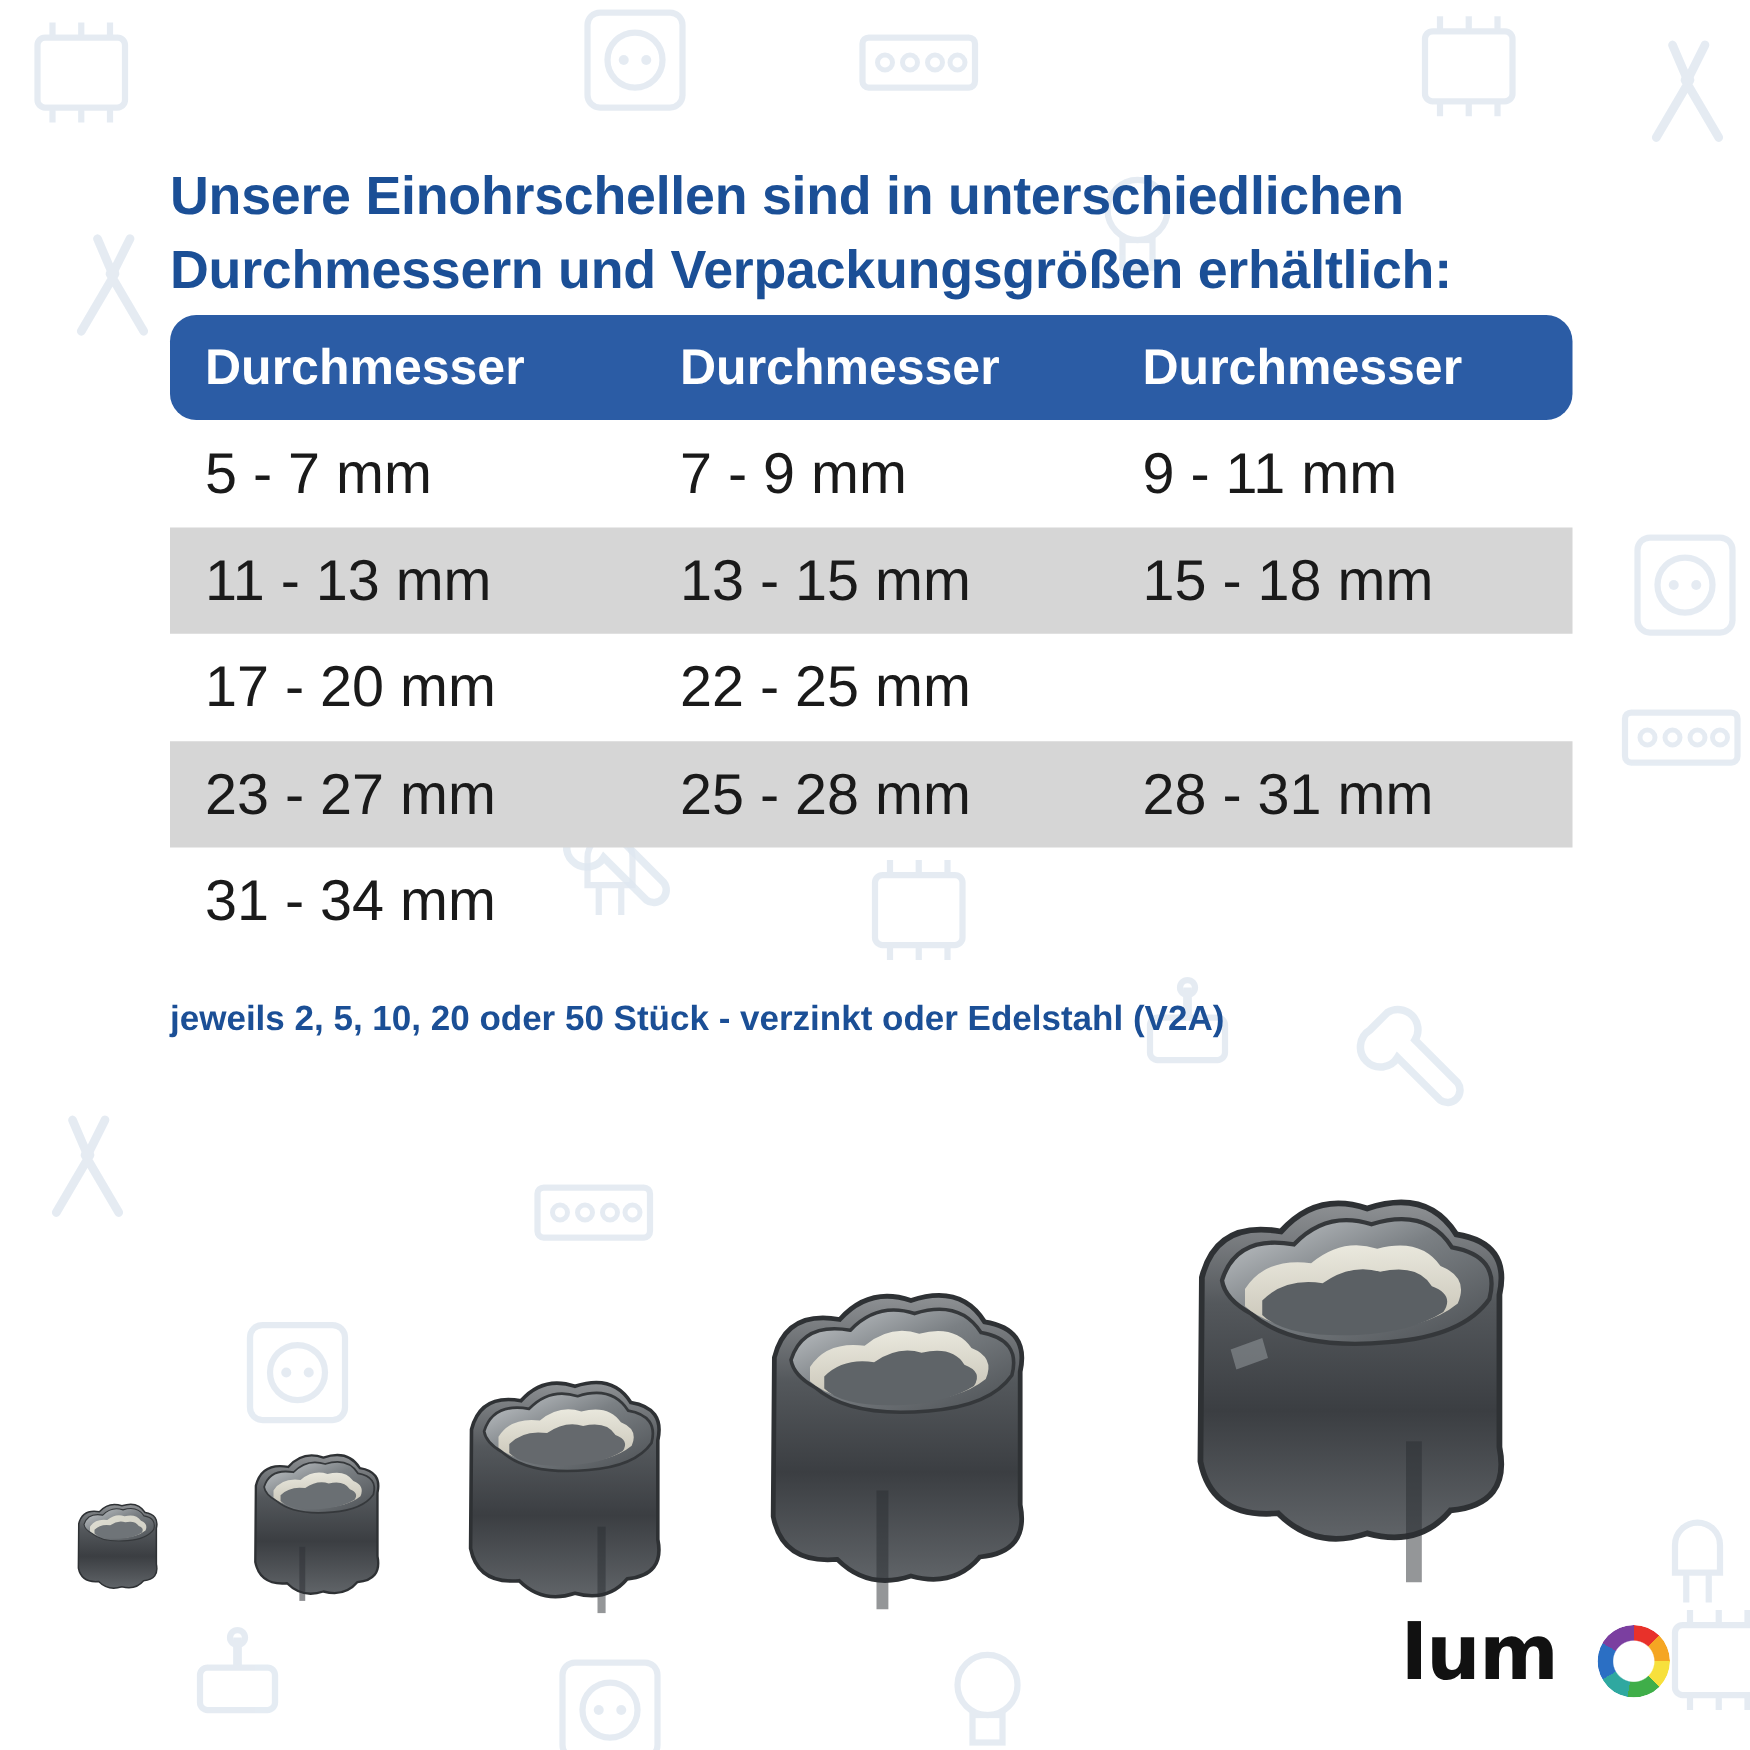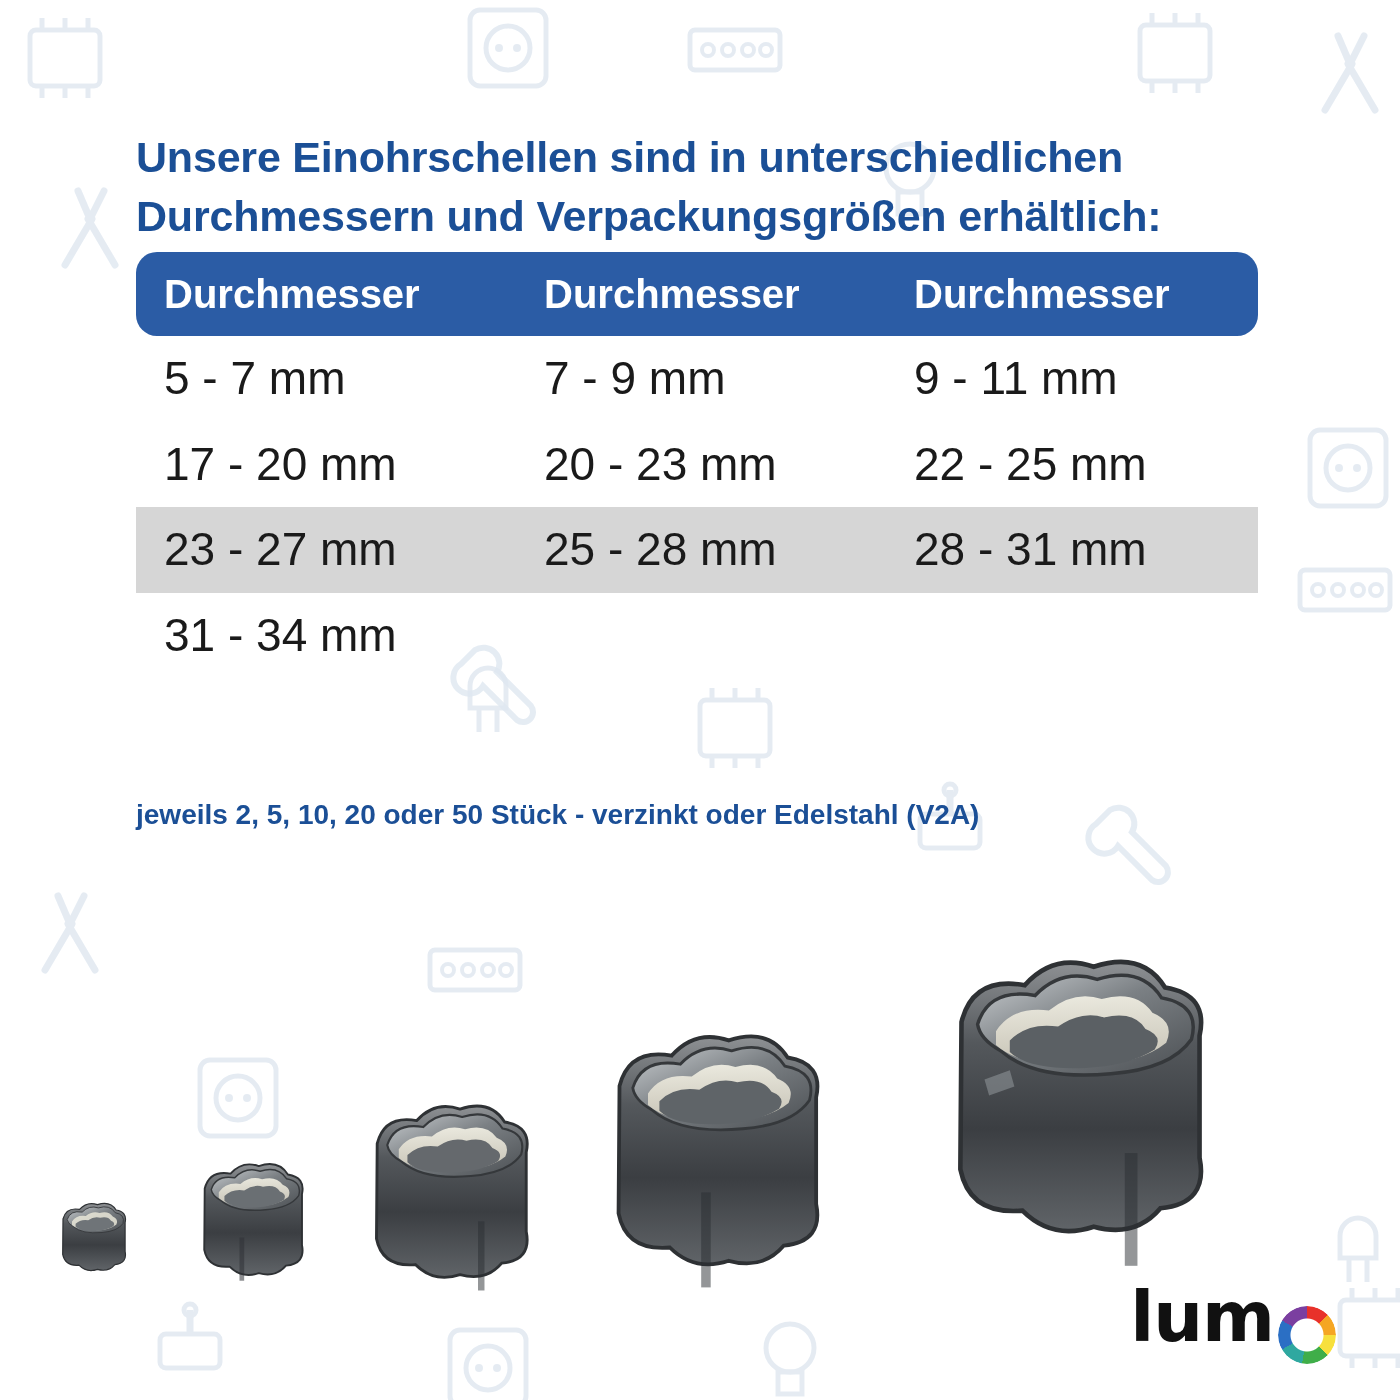--- a/index.html
+++ b/index.html
@@ -103,26 +103,27 @@
     z-index: 3;
   }
 
   
   #logo {
     position: absolute;
     right: 60px;
     bottom: 42px;
     z-index: 5;
     display: flex;
-    align-items: flex-end;
-    font-size: 70px;
+    align-items: center;
+    font-size: 61px;
     font-weight: bold;
     letter-spacing: -1px;
     color: #111111;
     font-family: "DejaVu Sans", sans-serif;
+    gap: 28px;
   }
   #logo .oring {
     display: inline-block;
     width: 58px;
     height: 58px;
     border-radius: 50%;
     margin: 0 4px;
     position: relative;
     background:
       conic-gradient(
@@ -287,24 +288,28 @@
       <div class="cell c1">Durchmesser</div>
       <div class="cell c2">Durchmesser</div>
     </div>
 
     <div class="row body">
       <div class="cell c0">5 - 7 mm</div>
       <div class="cell c1">7 - 9 mm</div>
       <div class="cell c2">9 - 11 mm</div>
     </div>
 
+    <div class="row body shaded">
+      <div class="cell c0">11 - 13 mm</div>
+      <div class="cell c1">13 - 15 mm</div>
+      <div class="cell c2">15 - 18 mm</div>
+    </div>
 
     <div class="row body">
       <div class="cell c0">17 - 20 mm</div>
-      <div class="cell c1">20 - 23 mm</div>
       <div class="cell c2">22 - 25 mm</div>
     </div>
 
     <div class="row body shaded">
       <div class="cell c0">23 - 27 mm</div>
       <div class="cell c1">25 - 28 mm</div>
       <div class="cell c2">28 - 31 mm</div>
     </div>
 
     <div class="row body">

